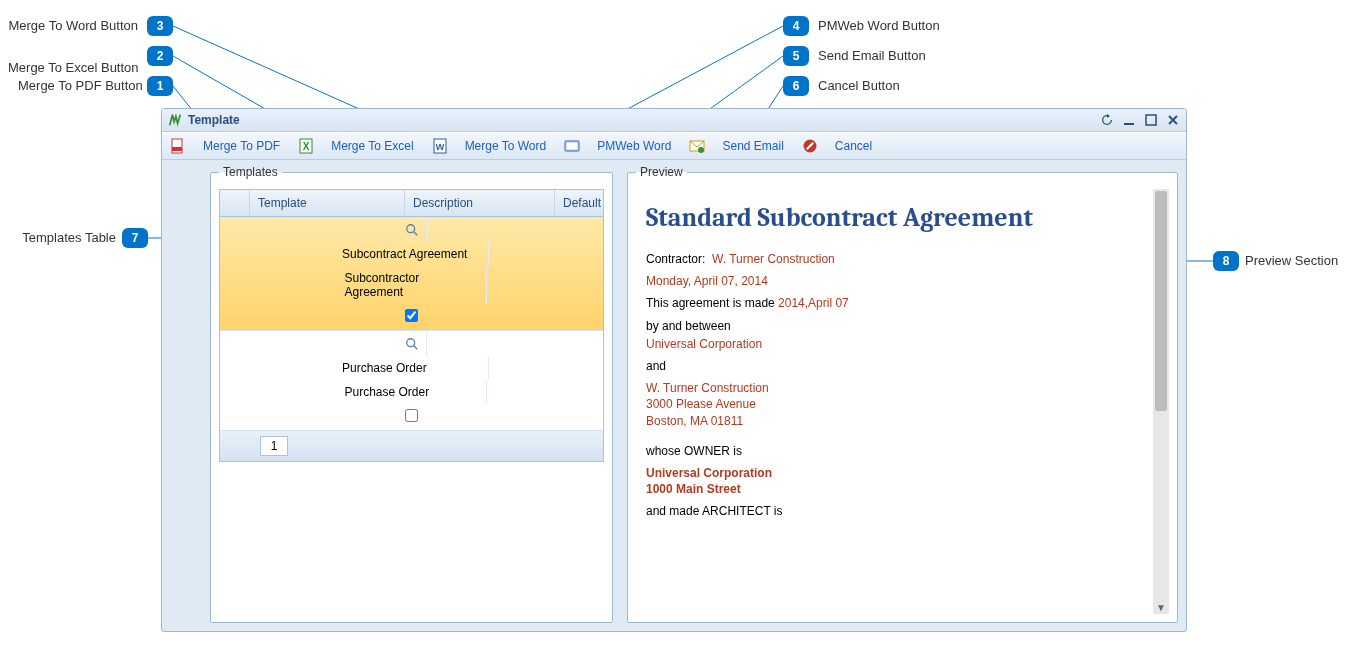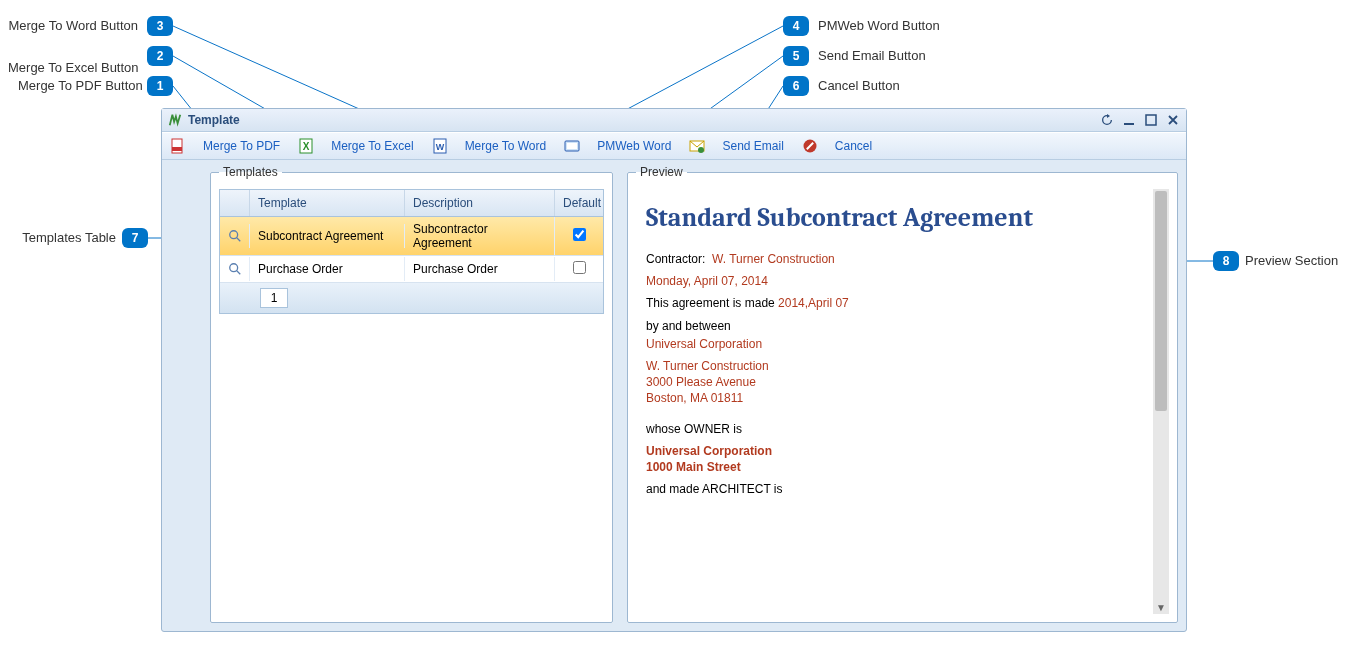--- a/index.html
+++ b/index.html
@@ -28,21 +28,21 @@
   fieldset.preview{flex:1;}
 
   
   .grid{border:1px solid #a9c3dc;}
   .grid .ghead{display:flex;background:linear-gradient(#eef4fb,#d8e5f3);border-bottom:1px solid #a9c3dc;}
   .grid .gh{padding:6px 8px;color:#2a4d7b;border-right:1px solid #c7d7e8;box-sizing:border-box;}
   .grid .gh.c0{width:30px;}
   .grid .gh.c1{width:155px;}
   .grid .gh.c2{width:150px;}
   .grid .gh.c3{width:48px;text-align:left;border-right:none;}
-  .grid .grow{display:flex;border-bottom:1px solid #d7e3f0;align-items:center;}
+  .grid .grow{display:flex;border-bottom:1px solid #d7e3f0;align-items:center;flex-direction:column;}
   .grid .grow.sel{background:linear-gradient(#ffe9a8,#ffd36b);}
   .grid .gc{padding:5px 8px;box-sizing:border-box;border-right:1px solid #e3ecf6;}
   .grid .gc.c0{width:30px;text-align:center;}
   .grid .gc.c1{width:155px;}
   .grid .gc.c2{width:150px;}
   .grid .gc.c3{width:48px;text-align:center;border-right:none;}
   .grid .gc.c0 svg{vertical-align:middle;}
   .grid .pager{background:linear-gradient(#e9f1fa,#d3e2f1);padding:5px 8px;display:flex;align-items:center;gap:6px;}
   .grid .pager .pagebox{background:#fff;border:1px solid #a9c3dc;padding:2px 6px;min-width:14px;text-align:center;}
 
@@ -212,20 +212,21 @@
     <fieldset class="panel preview">
       <legend>Preview</legend>
       <div class="docwrap">
         <div class="doc">
           <h1>Standard Subcontract Agreement</h1>
           <p><span class="lbl">Contractor:</span>&nbsp; <span class="v">W. Turner Construction</span></p>
           <p class="v">Monday, April 07, 2014</p>
           <p><span>This agreement is made</span> <span class="v">2014,April 07</span></p>
           <p>by and between</p>
           <p class="v" style="margin-top:-4px;">Universal Corporation</p>
+          <p>and</p>
           <p style="margin-bottom:0;"><span class="v">W. Turner Construction</span></p>
           <p style="margin:0;"><span class="v">3000 Please Avenue</span></p>
           <p style="margin:0 0 14px 0;"><span class="v">Boston,  MA   01811</span></p>
           <p>whose OWNER is</p>
           <p style="margin-bottom:0;"><span class="vbold">Universal Corporation</span></p>
           <p style="margin-top:0;"><span class="vbold">1000 Main Street</span></p>
           <p>and made ARCHITECT is</p>
         </div>
         <div class="scrollbar">
           <div class="arrow up">▲</div>

